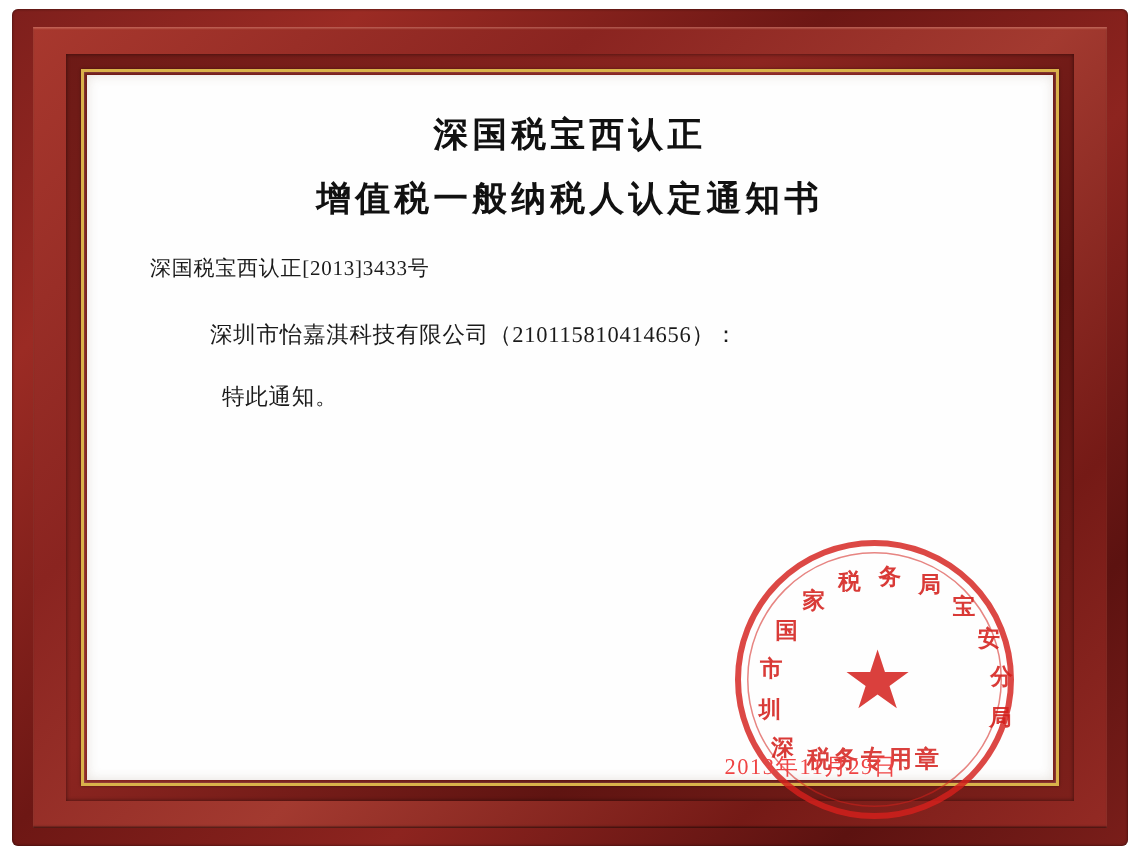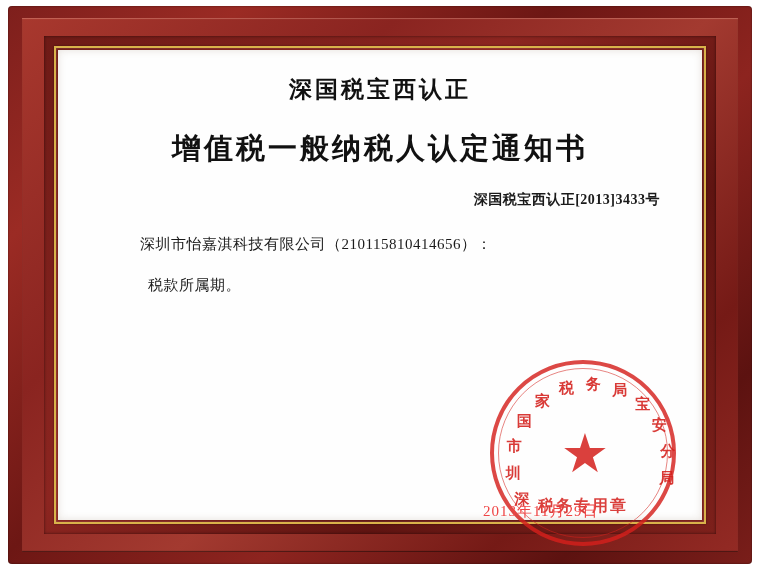--- a/index.html
+++ b/index.html
@@ -75,29 +75,28 @@
     text-align: center;
     font-weight: bold;
     letter-spacing: 3px;
     color: #111;
   }
   .title-1 {
     font-size: 23px;
     margin-top: 14px;
   }
   .title-2 {
-    font-size: 29px;
-    margin-top: 24px;
+    font-size: 23px;
+    margin-top: 12px;
   }
   .doc-no {
-    text-align: right;
+    text-align: left;
     font-size: 14px;
     margin-top: 22px;
     letter-spacing: 0.5px;
-    font-weight: bold;
   }
   .addressee {
     font-size: 15px;
     margin-top: 26px;
     margin-left: 40px;
     letter-spacing: 0.5px;
   }
   .body-p {
     font-size: 15px;
     margin-top: 20px;
@@ -199,21 +198,21 @@
     <div class="cert">
 
       <div class="title-1">深国税宝西认正</div>
       <div class="title-2">增值税一般纳税人认定通知书</div>
 
       <div class="doc-no">深国税宝西认正[2013]3433号</div>
 
       <div class="addressee">深圳市怡嘉淇科技有限公司（210115810414656）：</div>
 
 
-      <div class="notice">税款所属期。</div>
+      <div class="notice">特此通知。</div>
 
       <div class="seal-wrap">
         <div class="seal"></div>
         <div class="seal-inner-ring"></div>
         <div class="seal-text">
           <span style="transform: rotate(-118deg) translate(0, -78px) rotate(118deg);">深</span>
           <span style="transform: rotate(-98deg) translate(0, -78px) rotate(98deg);">圳</span>
           <span style="transform: rotate(-78deg) translate(0, -78px) rotate(78deg);">市</span>
           <span style="transform: rotate(-58deg) translate(0, -78px) rotate(58deg);">国</span>
           <span style="transform: rotate(-38deg) translate(0, -78px) rotate(38deg);">家</span>

